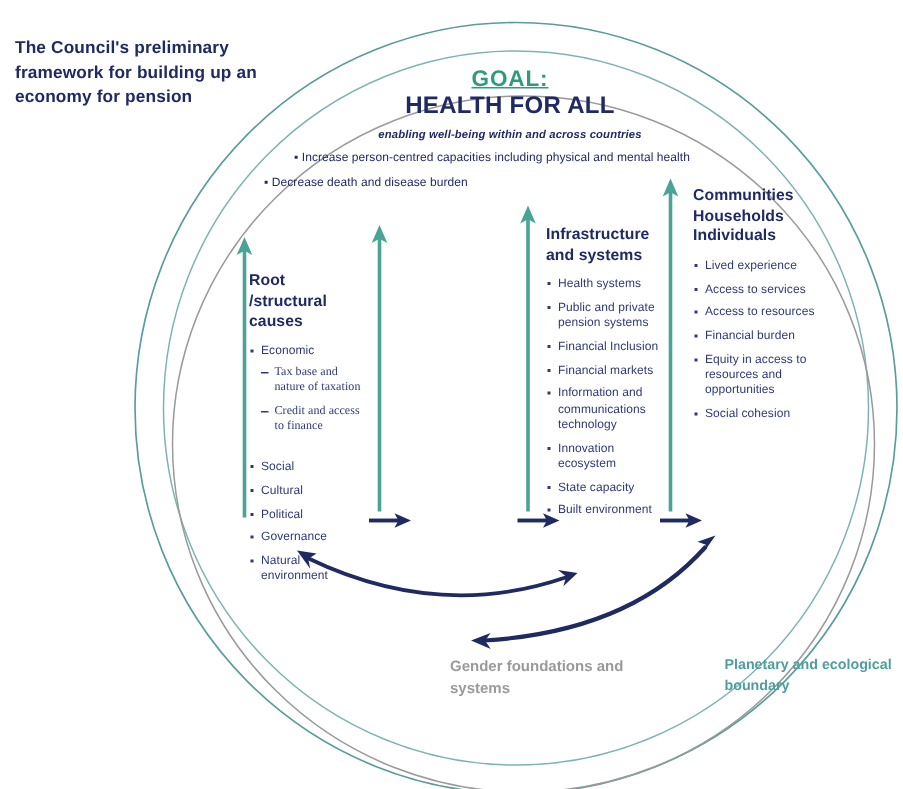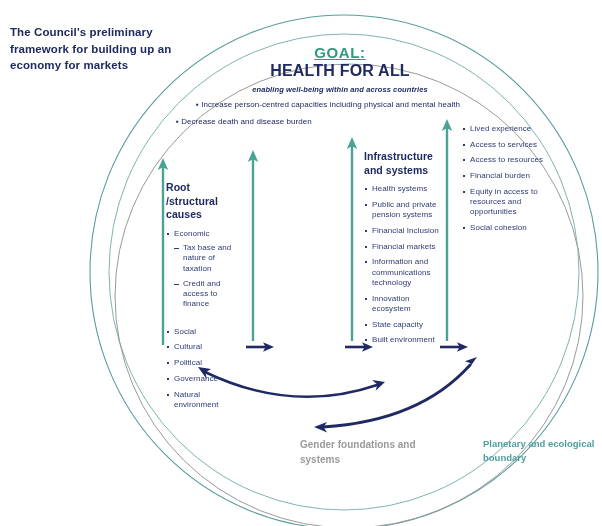--- a/index.html
+++ b/index.html
@@ -109,20 +109,21 @@
     left: 1px;
     top: 4px;
     width: 2px;
     height: 2px;
     background: #2e3a74;
   }
   .sub-list {
     list-style: none;
     margin: 4px 0 17px 0;
     padding: 0;
+    font-family: Liberation Serif, serif;
   }
   .sub-list > li {
     position: relative;
     padding-left: 9px;
     margin-bottom: 5px;
     font-size: 8px;
     color: #2e3a74;
     line-height: 1.28;
   }
   .sub-list > li::before {
@@ -213,21 +214,21 @@
       <path d="M385 382 L372 380 L377.4 384.4 L375.6 390.8 Z" fill="#1f2a63"></path>
     </g>
 
     <g>
       <path d="M323 427 Q420 421 470 365" fill="none" stroke="#1f2a63" stroke-width="2.8" stroke-linecap="round"></path>
       <path d="M314 427 L327 422 L323.4 427.2 L327.2 432.6 Z" fill="#1f2a63"></path>
       <path d="M477 357 L469 368.4 L470.6 363.2 L465 361.2 Z" fill="#1f2a63"></path>
     </g>
   </svg>
 
-  <div class="abs" id="framework-title">The Council's preliminary framework for building up an economy for markets</div>
+  <div class="abs" id="framework-title">The Council's preliminary framework for building up an economy for pension</div>
 
   <div class="abs" id="goal-block">
     <div id="goal-label">GOAL:</div>
     <div id="goal-headline">HEALTH FOR ALL</div>
     <div id="goal-subtitle">enabling well-being within and across countries</div>
   </div>
 
   <div class="abs goal-bullet" id="goal-bullet-0">
     <span class="dot">▪</span>
     <span>Increase person-centred capacities including physical and mental health</span>
@@ -264,20 +265,21 @@
       <li>Financial Inclusion</li>
       <li>Financial markets</li>
       <li>Information and communications technology</li>
       <li>Innovation ecosystem</li>
       <li>State capacity</li>
       <li>Built environment</li>
     </ul>
   </div>
 
   <div class="pillar" id="pillar-3">
+    <div class="pillar-heading">Communities Households Individuals</div>
     <ul class="pillar-list">
       <li>Lived experience</li>
       <li>Access to services</li>
       <li>Access to resources</li>
       <li>Financial burden</li>
       <li>Equity in access to resources and opportunities</li>
       <li>Social cohesion</li>
     </ul>
   </div>
 

